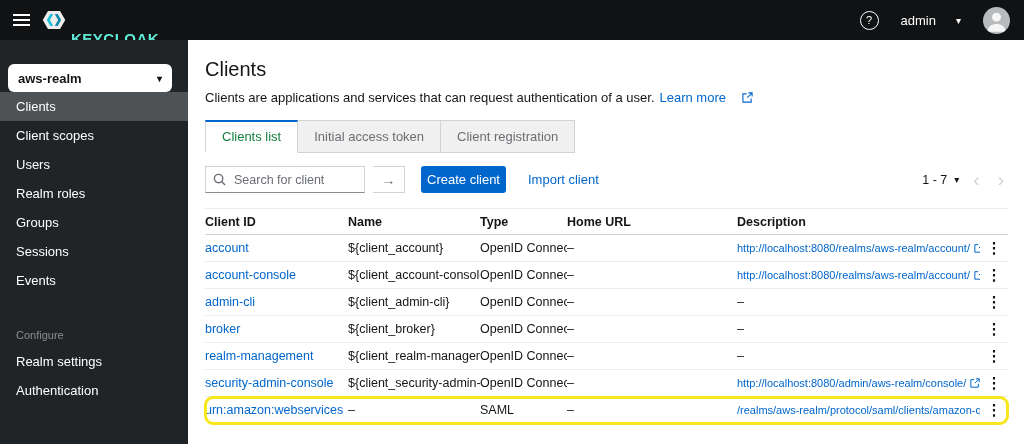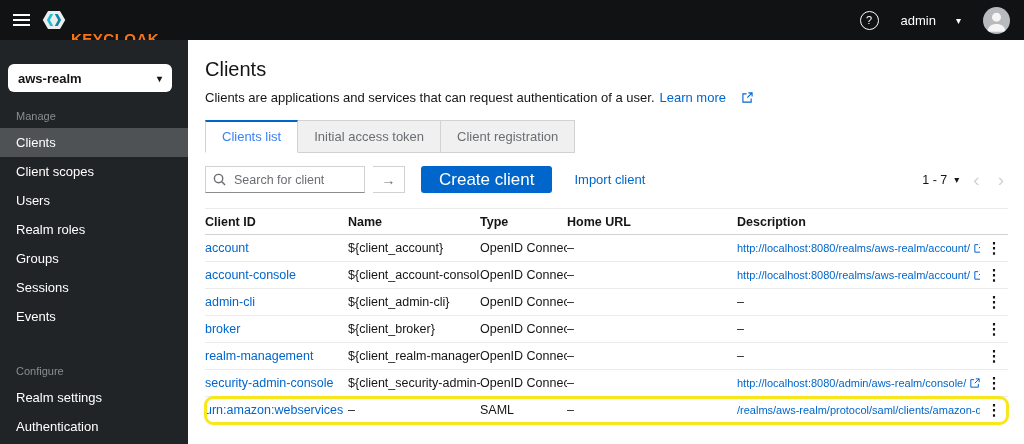--- a/index.html
+++ b/index.html
@@ -13,21 +13,21 @@
     --highlight-yellow:#f9e71e;
   }
   .app { width:1024px; height:444px; display:flex; flex-direction:column; }
 
   
   .masthead { height:40px; background:var(--masthead-bg); display:flex; align-items:center; color:#fff; flex-shrink:0; }
   .hamburger { width:42px; height:40px; background:none; border:none; display:flex; align-items:center; justify-content:center; cursor:pointer; }
   .hamburger-bars { display:flex; flex-direction:column; gap:3px; }
   .hamburger-bars i { display:block; width:17px; height:2px; background:#fff; }
   .brand { display:flex; align-items:center; gap:5px; cursor:pointer; }
-  .brand-text { font-weight:700; font-size:15px; letter-spacing:0.5px; color:#f97316;margin-top:37px; }
+  .brand-text { font-weight:700; font-size:15px; letter-spacing:0.5px; color:#5eead4;margin-top:37px; }
   .masthead-right { margin-left:auto; display:flex; align-items:center; gap:22px; padding-right:14px; }
   .help-button { width:19px; height:19px; border:1.5px solid #fff; border-radius:50%; background:none; color:#fff; font-size:11px; display:flex; align-items:center; justify-content:center; cursor:pointer; font-family:"Liberation Sans", sans-serif; }
   .user-menu { display:flex; align-items:center; gap:20px; font-size:13px; color:#fff; cursor:pointer; background:none; border:none; font-family:"Liberation Sans", sans-serif; }
   .caret { font-size:10px; color:#fff; }
   .avatar { width:27px; height:27px; border-radius:50%; background:#b8bbbe; overflow:hidden; cursor:pointer; border:none; padding:0; }
 
   
   .layout { flex:1; display:flex; min-height:0; }
 
   
@@ -42,30 +42,30 @@
   
   .main { flex:1; background:#fff; padding:18px 16px 0 17px; min-width:0; }
   .page-title { font-size:20px; font-weight:400; color:#151515; }
   .subtitle-row { margin-top:9px; font-size:13px; color:#151515; display:flex; align-items:center; gap:5px; }
   .learn-more { color:var(--accent-blue); text-decoration:none; display:inline-flex; align-items:center; gap:16px; cursor:pointer; }
 
   
   .tabs { display:flex; margin-top:15px; }
   .tab { font-size:13px; padding:8px 16px; border:1px solid #d2d2d2; background:#f0f0f0; color:#6a6e73; cursor:pointer; font-family:"Liberation Sans", sans-serif; }
   .tab + .tab { border-left:none; }
-  .tab.active { background:#fff; color:#3b82f6; border-top:2px solid var(--accent-blue); border-bottom:1px solid #fff; padding-top:7px; }
+  .tab.active { background:#fff; color:#15803d; border-top:2px solid var(--accent-blue); border-bottom:1px solid #fff; padding-top:7px; }
 
   
   .toolbar { display:flex; align-items:center; margin-top:13px; }
   .search-group { display:flex; position:relative;gap:8px; }
   .search-icon { position:absolute; left:8px; top:7px; }
   .search-input { width:160px; height:27px; border:1px solid #d2d2d2; border-bottom-color:#8a8d90; padding:0 8px 0 28px; font-size:12.5px; font-family:"Liberation Sans", sans-serif; color:#151515; }
   .search-input::placeholder { color:#6a6e73; }
   .search-submit { width:32px; height:27px; border:1px solid #d2d2d2; border-left:none; background:#fff; color:#6a6e73; font-size:14px; cursor:pointer; }
-  .create-btn { margin-left:16px; height:27px; padding:0 18px; background:var(--accent-blue); color:#fff; border:none; border-radius:3px; font-size:17px; cursor:pointer; font-family:"Liberation Sans", sans-serif; }
+  .create-btn { margin-left:16px; height:27px; padding:0 6px; background:var(--accent-blue); color:#fff; border:none; border-radius:3px; font-size:13px; cursor:pointer; font-family:"Liberation Sans", sans-serif; }
   .import-link { margin-left:22px; color:var(--accent-blue); font-size:13px; text-decoration:none; cursor:pointer; }
   .pagination { margin-left:auto; display:flex; align-items:center; gap:10px; }
   .pagination-dropdown { display:flex; align-items:center; gap:7px; font-size:12.5px; color:#151515; background:none; border:none; cursor:pointer; font-family:"Liberation Sans", sans-serif; }
   .pagination-dropdown .caret { color:#151515; }
   .page-chevron { background:none; border:none; color:#d2d2d2; font-size:19px; line-height:1; cursor:default; padding:0 4px; }
 
   
   .table { margin-top:15px; }
   .thead, .trow { display:grid; grid-template-columns:143px 132px 87px 170px 1fr 28px; align-items:center; }
   .thead { height:27px; border-top:1px solid #ebebeb; border-bottom:1px solid #d2d2d2; font-size:12.5px; font-weight:700; color:#151515; }
@@ -116,21 +116,20 @@
 
   <div class="layout">
 
     <nav class="sidebar">
       <button class="realm-selector">
         <span>aws-realm</span>
         <span class="caret">▾</span>
       </button>
 
       <div class="nav-section">
-        <div class="nav-section-label">Manage</div>
         <div class="nav-item active">Clients</div>
         <div class="nav-item">Client scopes</div>
         <div class="nav-item">Users</div>
         <div class="nav-item">Realm roles</div>
         <div class="nav-item">Groups</div>
         <div class="nav-item">Sessions</div>
         <div class="nav-item">Events</div>
       </div>
 
       <div class="nav-section section-configure">

